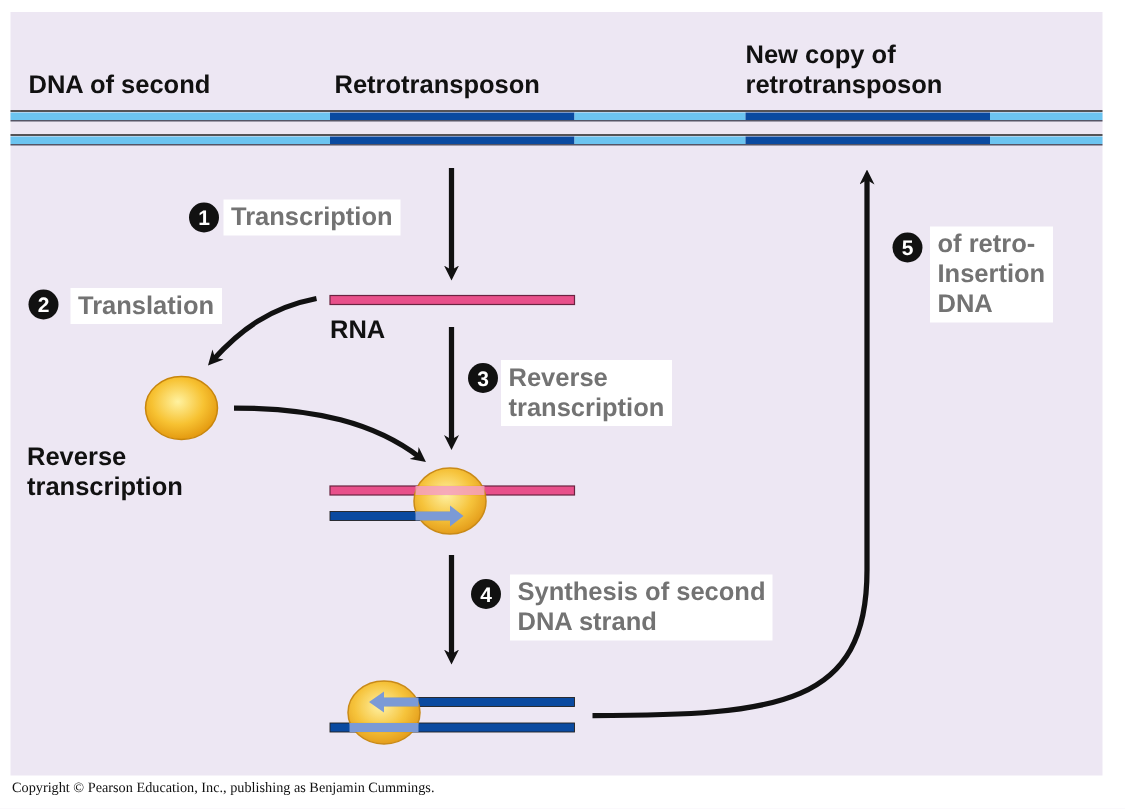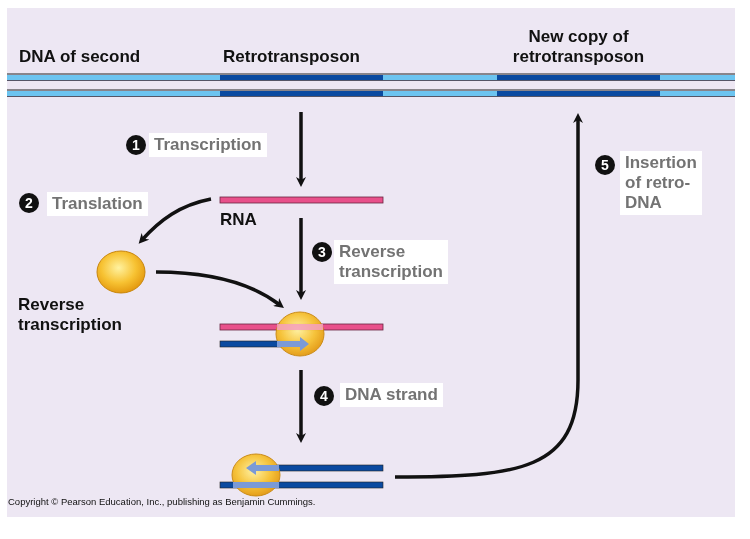--- a/index.html
+++ b/index.html
@@ -2,21 +2,21 @@
 <html><head>
 <meta charset="utf-8">
 <style>
   html, body { margin:0; padding:0; background:#ffffff; }
   body { width:750px; height:539px; position:relative; overflow:hidden; font-family:"Liberation Sans", sans-serif; }
   #panel { position:absolute; left:7px; top:8px; width:728px; height:509px; background:#ede7f3; }
   svg { position:absolute; left:0; top:0; }
   .lbl { position:absolute; font-weight:bold; font-size:17px; color:#111; line-height:20px; font-family:"Liberation Sans", sans-serif; }
   .box { position:absolute; background:#ffffff; font-weight:bold; font-size:17px; color:#737373; line-height:20px; padding:2px 5px; font-family:"Liberation Sans", sans-serif; }
   .num { position:absolute; width:20px; height:20px; border-radius:50%; background:#111; color:#fff; font-weight:bold; font-size:14px; line-height:20px; text-align:center; font-family:"Liberation Sans", sans-serif; }
-  .copy { position:absolute; left:8px; top:496px; font-size:9.5px; color:#111; font-family:Liberation Sans, sans-serif; }
+  .copy { position:absolute; left:8px; top:521px; font-size:9.5px; color:#111; font-family:Liberation Serif, serif; }
 </style>
 </head>
 <body>
 
 <div id="panel"></div>
 
 <svg width="750" height="539">
   <defs>
     <radialGradient id="eg" cx="45%" cy="40%" r="60%">
       <stop offset="0%" stop-color="#fff2a0"></stop>
@@ -70,21 +70,21 @@
   <rect x="220" y="482" width="163" height="6" fill="#0a4aa0" stroke="#222" stroke-width="0.6"></rect>
   <ellipse cx="256" cy="475" rx="24" ry="21" fill="url(#eg)" stroke="#c8860c" stroke-width="1" opacity="0.95"></ellipse>
   <rect x="233" y="482" width="46" height="6" fill="#7b9ad6"></rect>
   <path d="M279,465 L256,465 L256,461 L246,468 L256,475 L256,471 L279,471 z" fill="#7b9ad6"></path>
 
   <path d="M395,477 C520,477 578,470 578,380 L578,118" fill="none" stroke="#111" stroke-width="3.5" marker-end="url(#ah)"></path>
 </svg>
 
 <div class="lbl" style="left:19px;top:47px;">DNA of second</div>
 <div class="lbl" style="left:223px;top:47px;">Retrotransposon</div>
-<div class="lbl" style="left:497px;top:27px;width:163px;text-align:center;">
+<div class="lbl" style="left:497px;top:27px;width:163px;">
   <div>New copy of</div>
   <div>retrotransposon</div>
 </div>
 
 <div class="num" style="left:126px;top:135px;">1</div>
 <div class="box" style="left:149px;top:133px;">Transcription</div>
 
 <div class="num" style="left:19px;top:193px;">2</div>
 <div class="box" style="left:47px;top:192px;">Translation</div>
 
@@ -96,23 +96,24 @@
 </div>
 
 <div class="num" style="left:312px;top:242px;">3</div>
 <div class="box" style="left:334px;top:240px;">
   <div>Reverse</div>
   <div>transcription</div>
 </div>
 
 <div class="num" style="left:314px;top:386px;">4</div>
 <div class="box" style="left:340px;top:383px;">
+  <div>Synthesis of second</div>
   <div>DNA strand</div>
 </div>
 
 <div class="num" style="left:595px;top:155px;">5</div>
 <div class="box" style="left:620px;top:151px;">
+  <div>of retro-</div>
   <div>Insertion</div>
-  <div>of retro-</div>
   <div>DNA</div>
 </div>
 
 <div class="copy">Copyright © Pearson Education, Inc., publishing as Benjamin Cummings.</div>
 
 </body></html>

